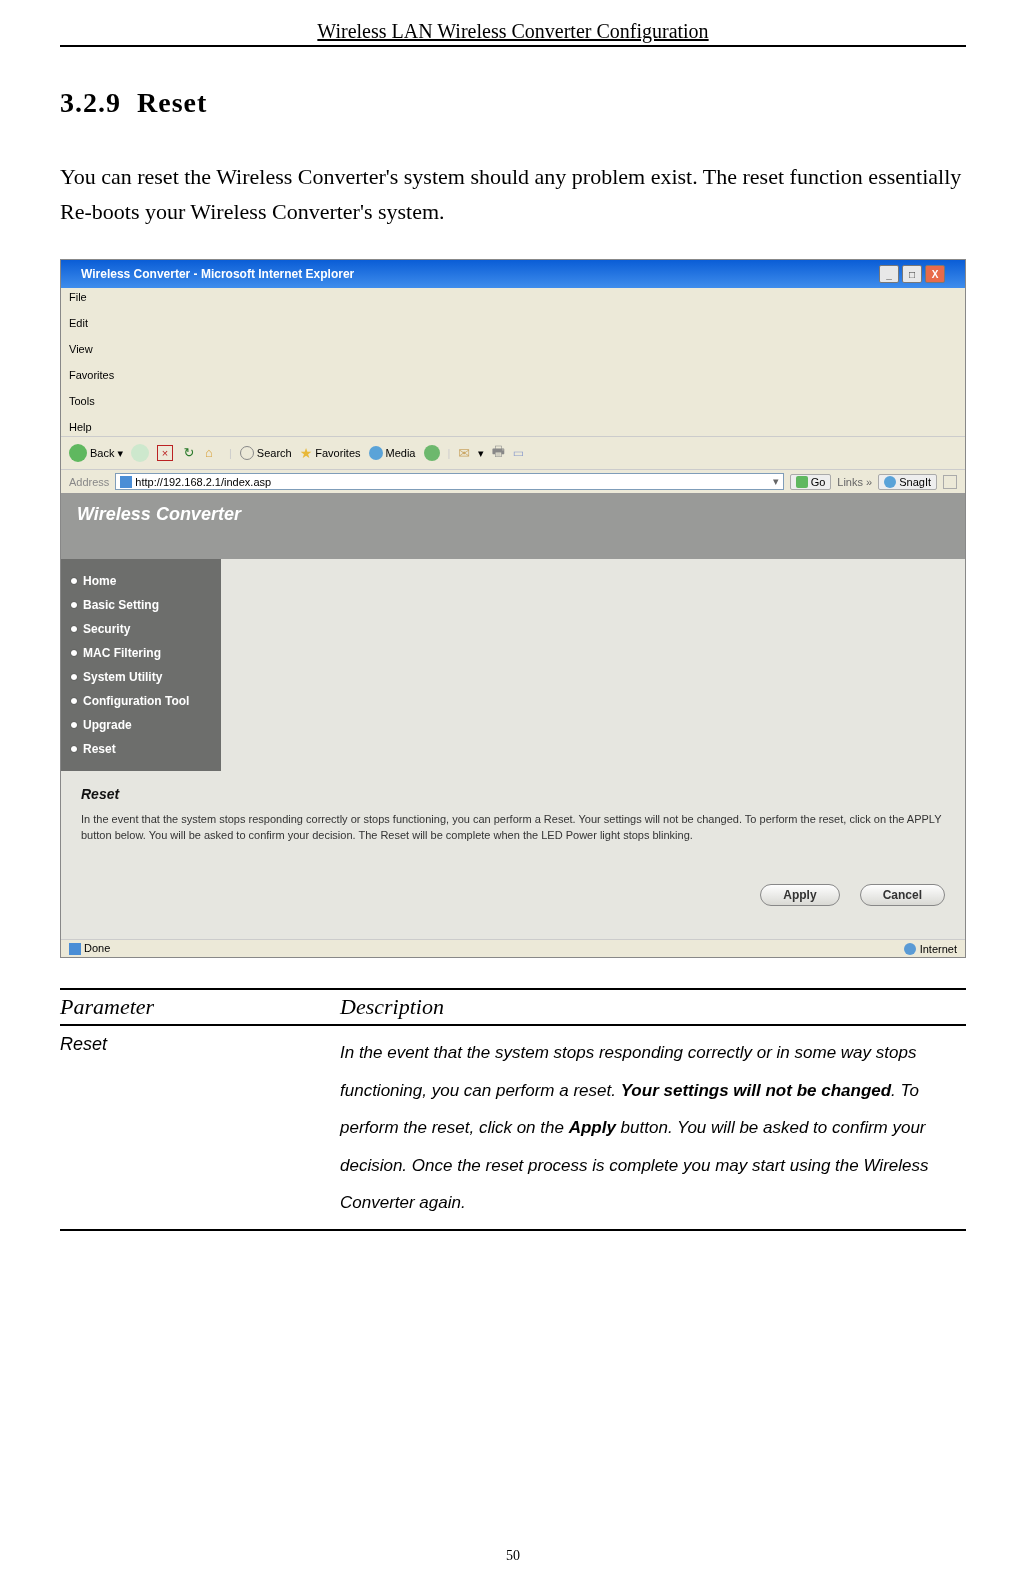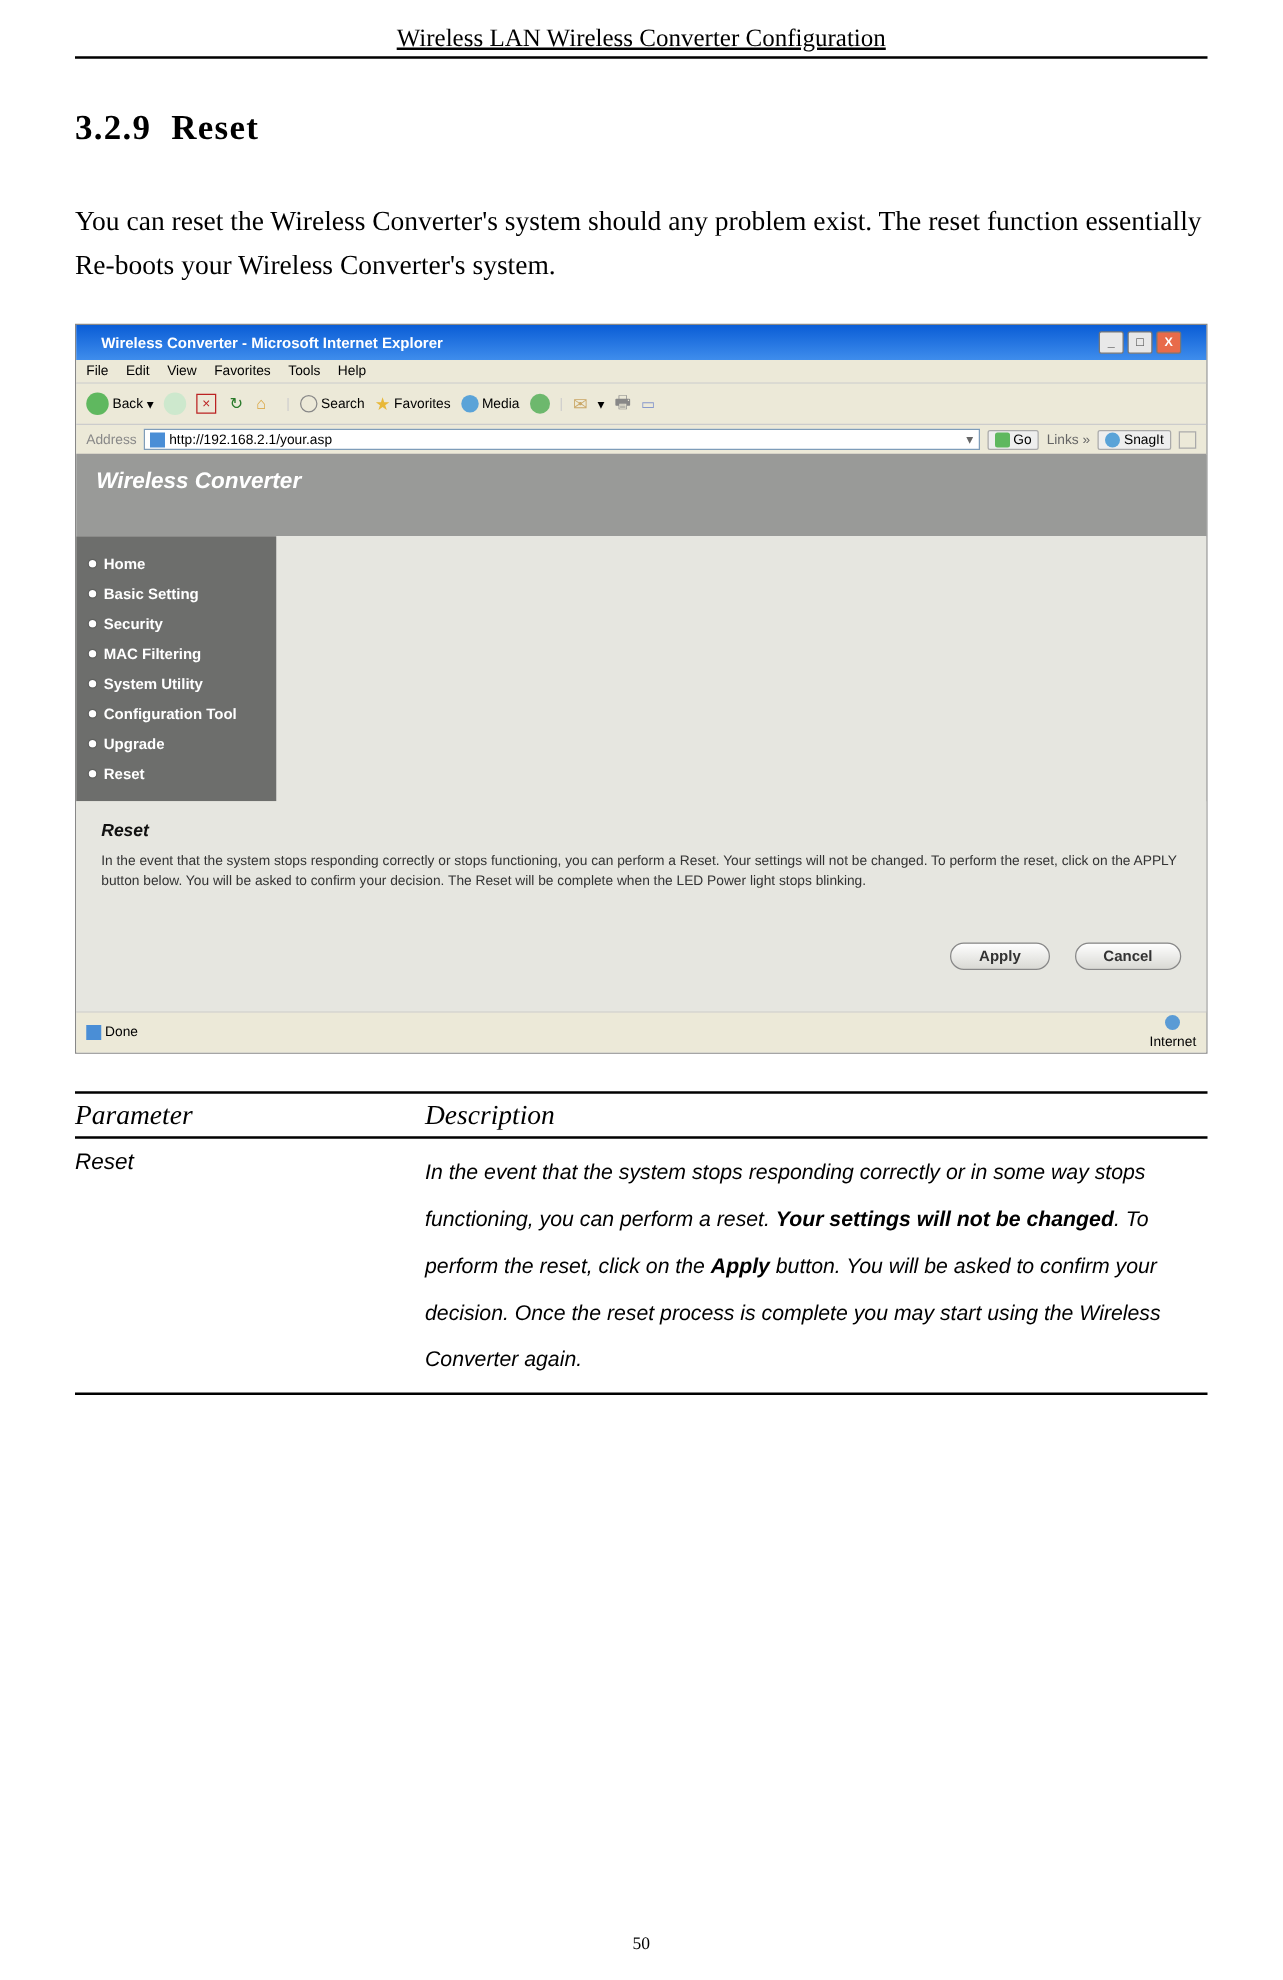--- a/index.html
+++ b/index.html
@@ -60,20 +60,21 @@
     }
     .tb-close { background: #e86b4a; color: #fff; }
     .menubar {
       background: #ece9d8;
       font-family: Tahoma, sans-serif;
       font-size: 11px;
       padding: 3px 8px;
       display: flex;
       gap: 14px;
       border-bottom: 1px solid #ccc;
+      flex-direction: column;
     }
     .ie-toolbar {
       background: #ece9d8;
       font-family: Tahoma, sans-serif;
       font-size: 11px;
       padding: 4px 8px;
       display: flex;
       gap: 8px;
       align-items: center;
       border-bottom: 1px solid #ccc;
@@ -186,21 +187,21 @@
       background: #ece9d8;
       border-top: 1px solid #ccc;
       font-family: Tahoma, sans-serif;
       font-size: 11px;
       padding: 2px 8px;
       display: flex;
       justify-content: space-between;
       align-items: center;
       text-align: center;
     }
-    .status-right { display: flex; align-items: center; gap: 4px; flex-direction: column; }
+    .status-right { display: flex; align-items: center; gap: 4px; }
     table.param {
       width: 100%;
       border-collapse: collapse;
       margin-top: 4px;
       font-style: italic;
     }
     table.param th {
       text-align: left;
       font-family: "Times New Roman", serif;
       font-size: 22px;
@@ -286,21 +287,21 @@
     <span class="ie-icon" style="background:#6db86d;width:16px;height:16px"></span>
     <span style="color:#ccc">|</span>
     <span style="color:#caa766;font-size:14px">✉</span>▾
     <span style="color:#888;font-size:14px">🖶</span>
     <span style="color:#8899cc;font-size:12px">▭</span>
   </div>
   <div class="addressbar">
     <span class="addr-label">Address</span>
     <div class="addr-input">
       <span style="width:12px;height:12px;background:#4a8ed6;display:inline-block"></span>
-      <span>http://192.168.2.1/your.asp</span>
+      <span>http://192.168.2.1/index.asp</span>
       <span style="margin-left:auto;color:#666">▾</span>
     </div>
     <span class="go-btn">
       <span style="width:12px;height:12px;background:#5fb85f;border-radius:2px;display:inline-block"></span>
       <span>Go</span>
     </span>
     <span class="links"><span>Links</span> »</span>
     <span class="snag-btn">
       <span style="width:12px;height:12px;background:#5aa3d8;border-radius:50%;display:inline-block"></span>
       <span>SnagIt</span>

